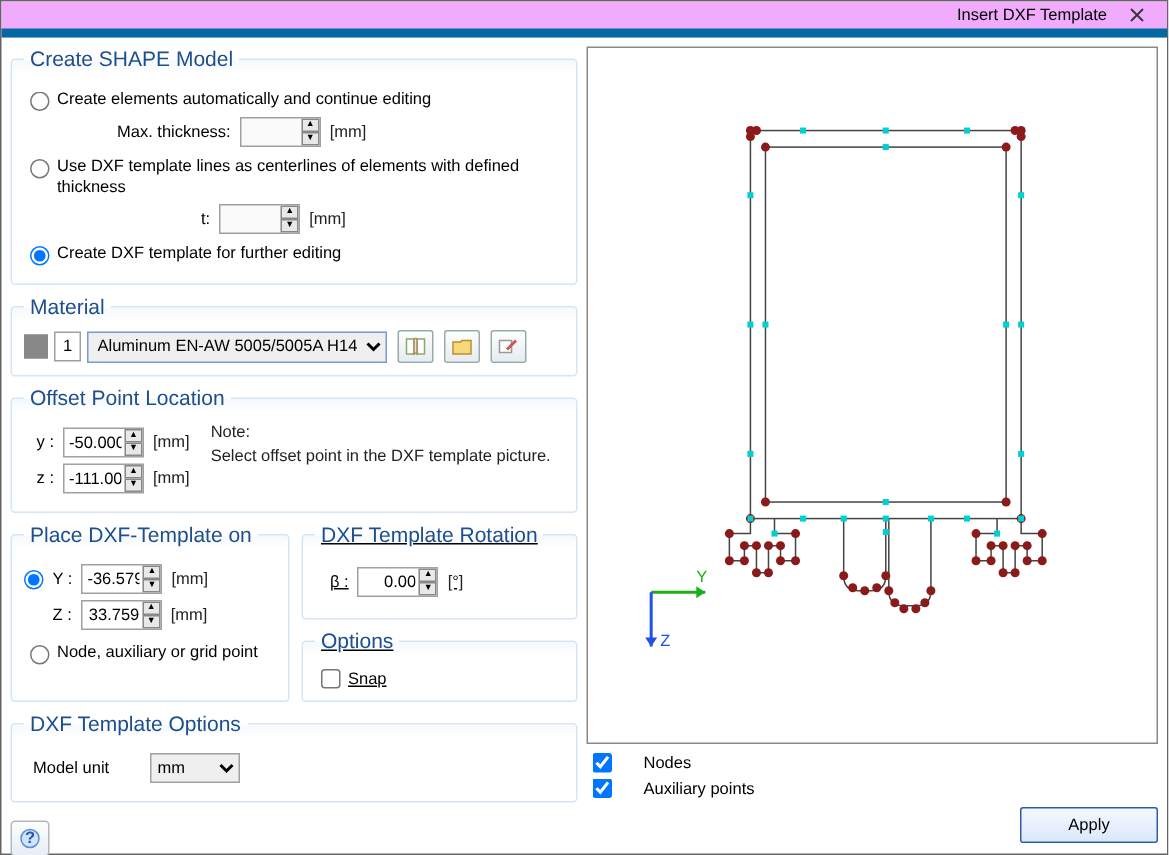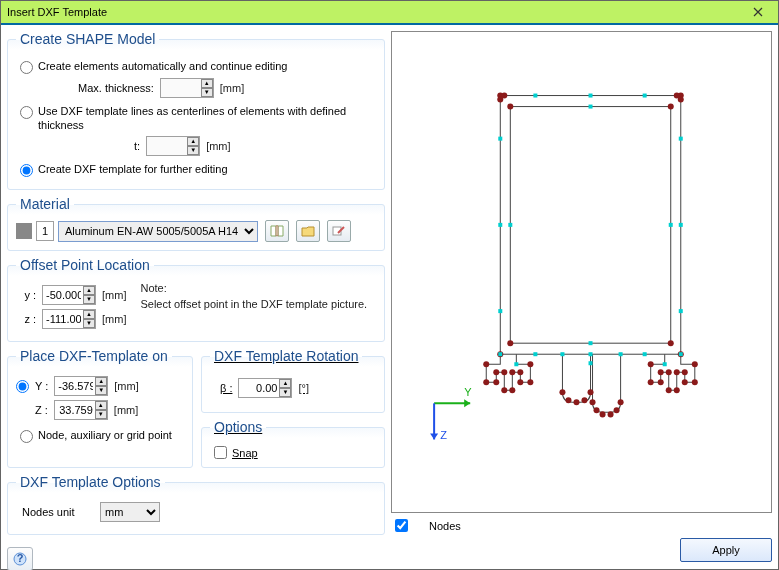--- a/index.html
+++ b/index.html
@@ -1,18 +1,18 @@
 <!DOCTYPE html>
 <html><head>
 <meta charset="utf-8">
 <style>
   * { box-sizing: border-box; font-family: "Segoe UI", Tahoma, sans-serif; font-size: 11px; }
   body { margin: 0; padding: 0; background: #fff; }
   .window { width: 779px; height: 570px; border: 1px solid #646464; position: relative; background: #fff; }
-  .titlebar { height: 24px; background: #bef264; border-bottom: 2px solid #0369a1; display: flex; align-items: center; padding-left: 6px; }
+  .titlebar { height: 24px; background: #f0abfc; border-bottom: 6px solid #0369a1; display: flex; align-items: center; padding-left: 6px; text-align: right; }
   .titlebar-text { flex: 1; color: #000; }
   .close-btn { width: 40px; height: 23px; display: flex; align-items: center; justify-content: center; cursor: pointer; }
   .body { display: flex; padding: 6px; gap: 6px; height: calc(100% - 25px); }
   .left-col { width: 378px; display: flex; flex-direction: column; gap: 6px; }
   .right-col { flex: 1; display: flex; flex-direction: column; }
   fieldset { border: 1px solid #d6e5f5; border-radius: 3px; padding: 8px 8px 8px 8px; margin: 0;
              background: linear-gradient(#f5f9fd, #ffffff 10px);}
   legend { color: #1e4e8c; padding: 0 4px; font-size: 14px; }
   .radio-row { display: flex; align-items: flex-start; gap: 5px; margin: 4px 0 4px 4px; }
   .radio-row input[type=radio] { margin: 2px 0 0 0; width:13px; height:13px; }
@@ -220,21 +220,21 @@
               <input type="checkbox" id="snap" style="">
               <label for="snap">Snap</label>
             </div>
           </fieldset>
         </div>
       </div>
 
       <fieldset>
         <legend>DXF Template Options</legend>
         <div class="coord-row" style="margin-left:6px">
-          <span style="width:72px">Nodes unit</span>
+          <span style="width:72px">Model unit</span>
           <select class="sel-length">
             <option>mm</option>
           </select>
         </div>
       </fieldset>
 
       <div class="footer">
         <span class="help-btn">
           <svg width="14" height="14" viewBox="0 0 14 14">
               <circle cx="7" cy="7" r="6" fill="#cfe3fb" stroke="#5a8fd6"></circle>
@@ -348,19 +348,23 @@
             <rect x="122" y="291" width="4" height="4"></rect>
               <rect x="270" y="291" width="4" height="4"></rect>
           </g>
         </svg>
       </div>
       <div class="checks">
         <label>
           <input type="checkbox" checked="" style="">
           <span>Nodes</span>
         </label>
+        <label>
+          <input type="checkbox" checked="" style="">
+          <span>Auxiliary points</span>
+        </label>
       </div>
       <div class="footer">
         <button class="apply-btn">Apply</button>
       </div>
     </div>
   </div>
 </div>
 
 </body></html>

